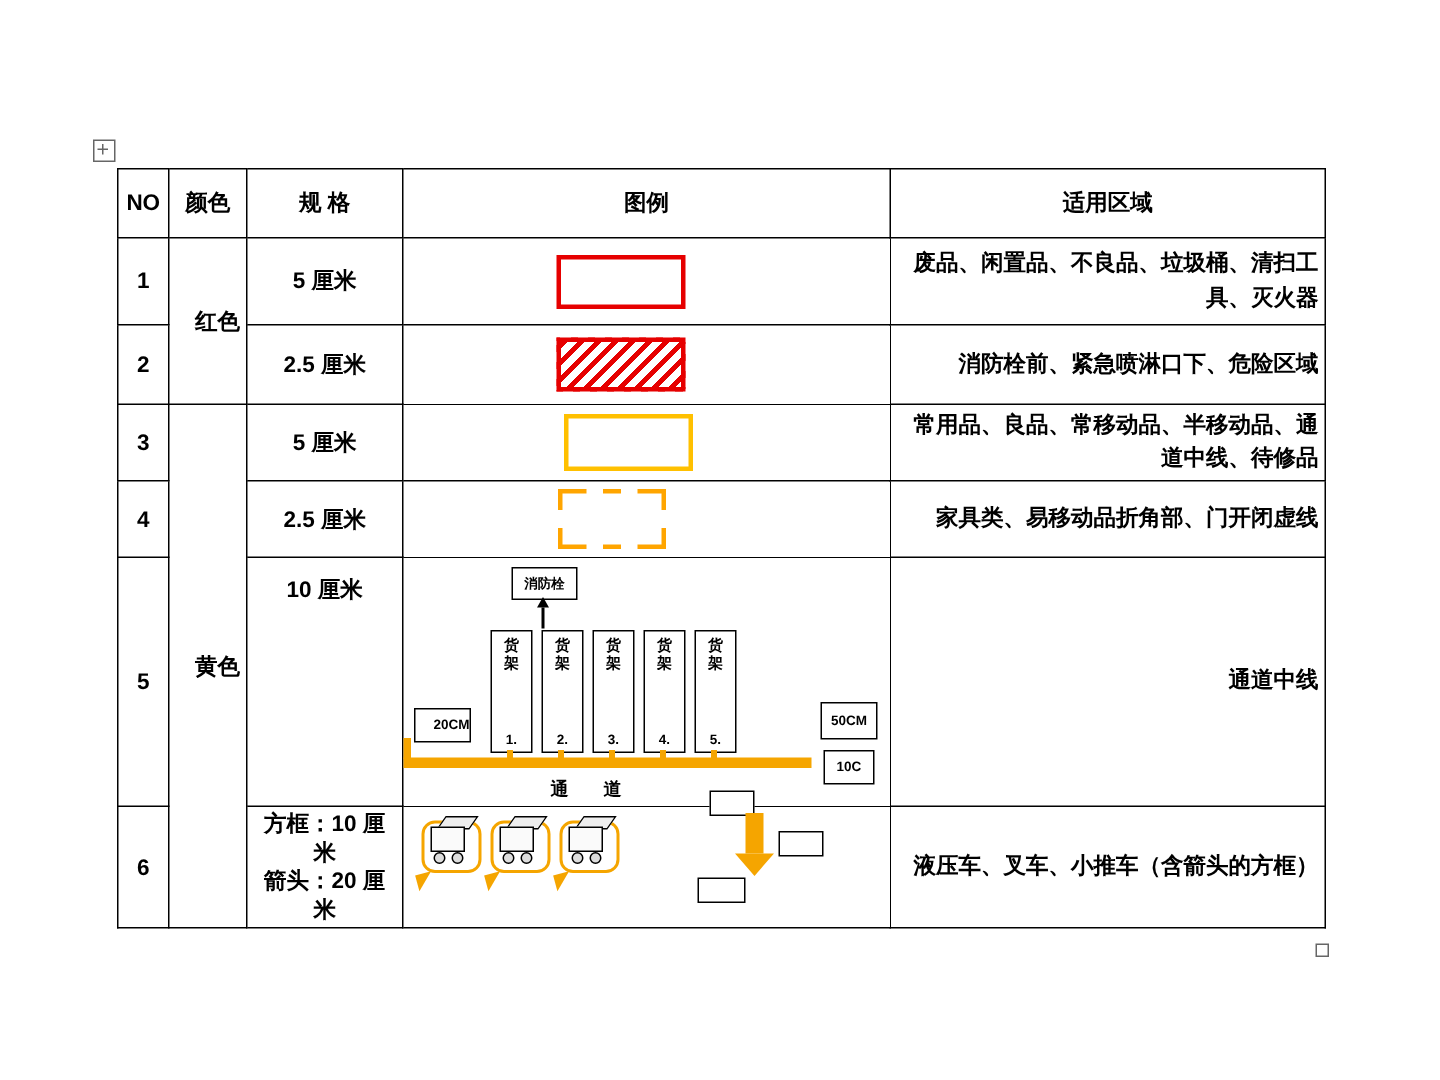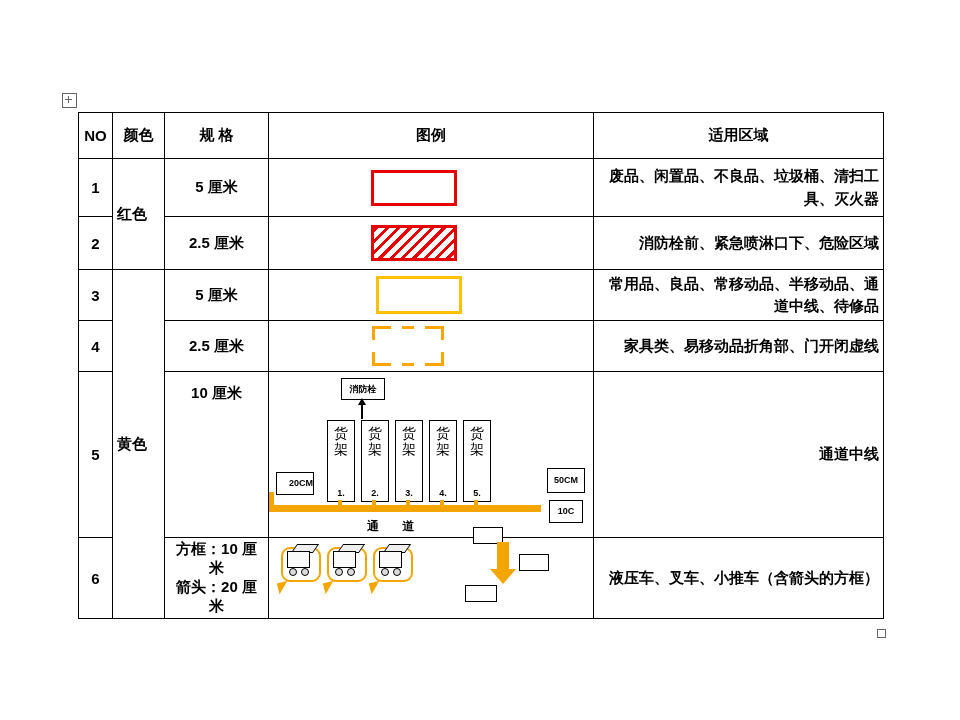--- a/index.html
+++ b/index.html
@@ -10,21 +10,21 @@
   .table-handle{position:absolute;left:62px;top:93px;width:13px;height:13px;border:1px solid #666;background:#fff;}
   .table-handle .h{position:absolute;left:2px;top:5px;width:7px;height:1px;background:#666;}
   .table-handle .v{position:absolute;left:5px;top:2px;width:1px;height:7px;background:#666;}
   .resize-handle{position:absolute;left:877px;top:629px;width:7px;height:7px;border:1px solid #666;background:#fff;}
 
   table.main{position:absolute;left:78px;top:112px;border-collapse:collapse;table-layout:fixed;}
   .main td,.main th{border:1px solid #000;color:#000;font-weight:bold;font-size:15px;padding:2px 4px;
                     vertical-align:middle;background:#fff;}
   .main th{text-align:center;}
   .cell-no{text-align:center;}
-  .cell-color{text-align:left;font-size:16px;}
+  .cell-color{text-align:right;font-size:16px;}
   .cell-spec{text-align:center;padding-left:9px;}
   .cell-area{text-align:right;padding:3px 7px;line-height:1.5;}
   .legend-cell{position:relative;padding:0 !important;}
   .valign-top{vertical-align:top !important;padding-top:12px !important;}
 
   
   .rect{height:30px;width:80px;}
   .rect-red{border:3px solid #e60000;margin-left:102px;}
   .rect-red-hatch{border:3px solid #e60000;margin-left:102px;
                   background:repeating-linear-gradient(135deg,#e60000 0 3px,#fff 3px 8px);}
@@ -39,21 +39,21 @@
   .bk-dash.t{top:0;} .bk-dash.b{bottom:0;}
 
   
   .wh{position:absolute;inset:0;}
   .wh-topbox{position:absolute;left:72px;top:6px;width:42px;height:20px;border:1px solid #000;background:#fff;
              font-size:9px;font-weight:bold;text-align:center;line-height:20px;}
   .wh-upline{position:absolute;left:92px;top:33px;width:2px;height:14px;background:#000;}
   .wh-uphead{position:absolute;left:89px;top:26px;width:0;height:0;
              border-left:4px solid transparent;border-right:4px solid transparent;border-bottom:7px solid #000;}
   .rack{position:absolute;top:48px;width:26px;height:80px;border:1px solid #000;background:#fff;text-align:center;}
-  .rack-label{display:block;width:1em;margin:4px auto 12px;font-size:14px;line-height:1.15;font-weight:normal;}
+  .rack-label{display:block;width:1em;margin:4px auto 12px;font-size:10px;line-height:1.15;font-weight:bold;}
   .rack-num{position:absolute;bottom:3px;left:0;right:0;font-size:9px;font-weight:bold;}
   .wh-bar{position:absolute;left:0;top:133px;width:272px;height:7px;background:#f5a500;}
   .wh-endtick{position:absolute;left:0;top:120px;width:5px;height:14px;background:#f5a500;}
   .wh-stub{position:absolute;top:128px;width:4px;height:6px;background:#f5a500;}
   .wh-aisle{position:absolute;left:98px;top:146px;font-size:12px;font-weight:bold;letter-spacing:10px;}
   .wh-box{position:absolute;border:1px solid #000;background:#fff;font-size:9px;font-weight:bold;text-align:center;}
   .wh-box.l{left:7px;top:100px;width:36px;height:21px;line-height:21px;text-align:right;}
   .wh-box.r1{left:278px;top:96px;width:36px;height:23px;line-height:23px;}
   .wh-box.r2{left:280px;top:128px;width:32px;height:21px;line-height:21px;}
 

